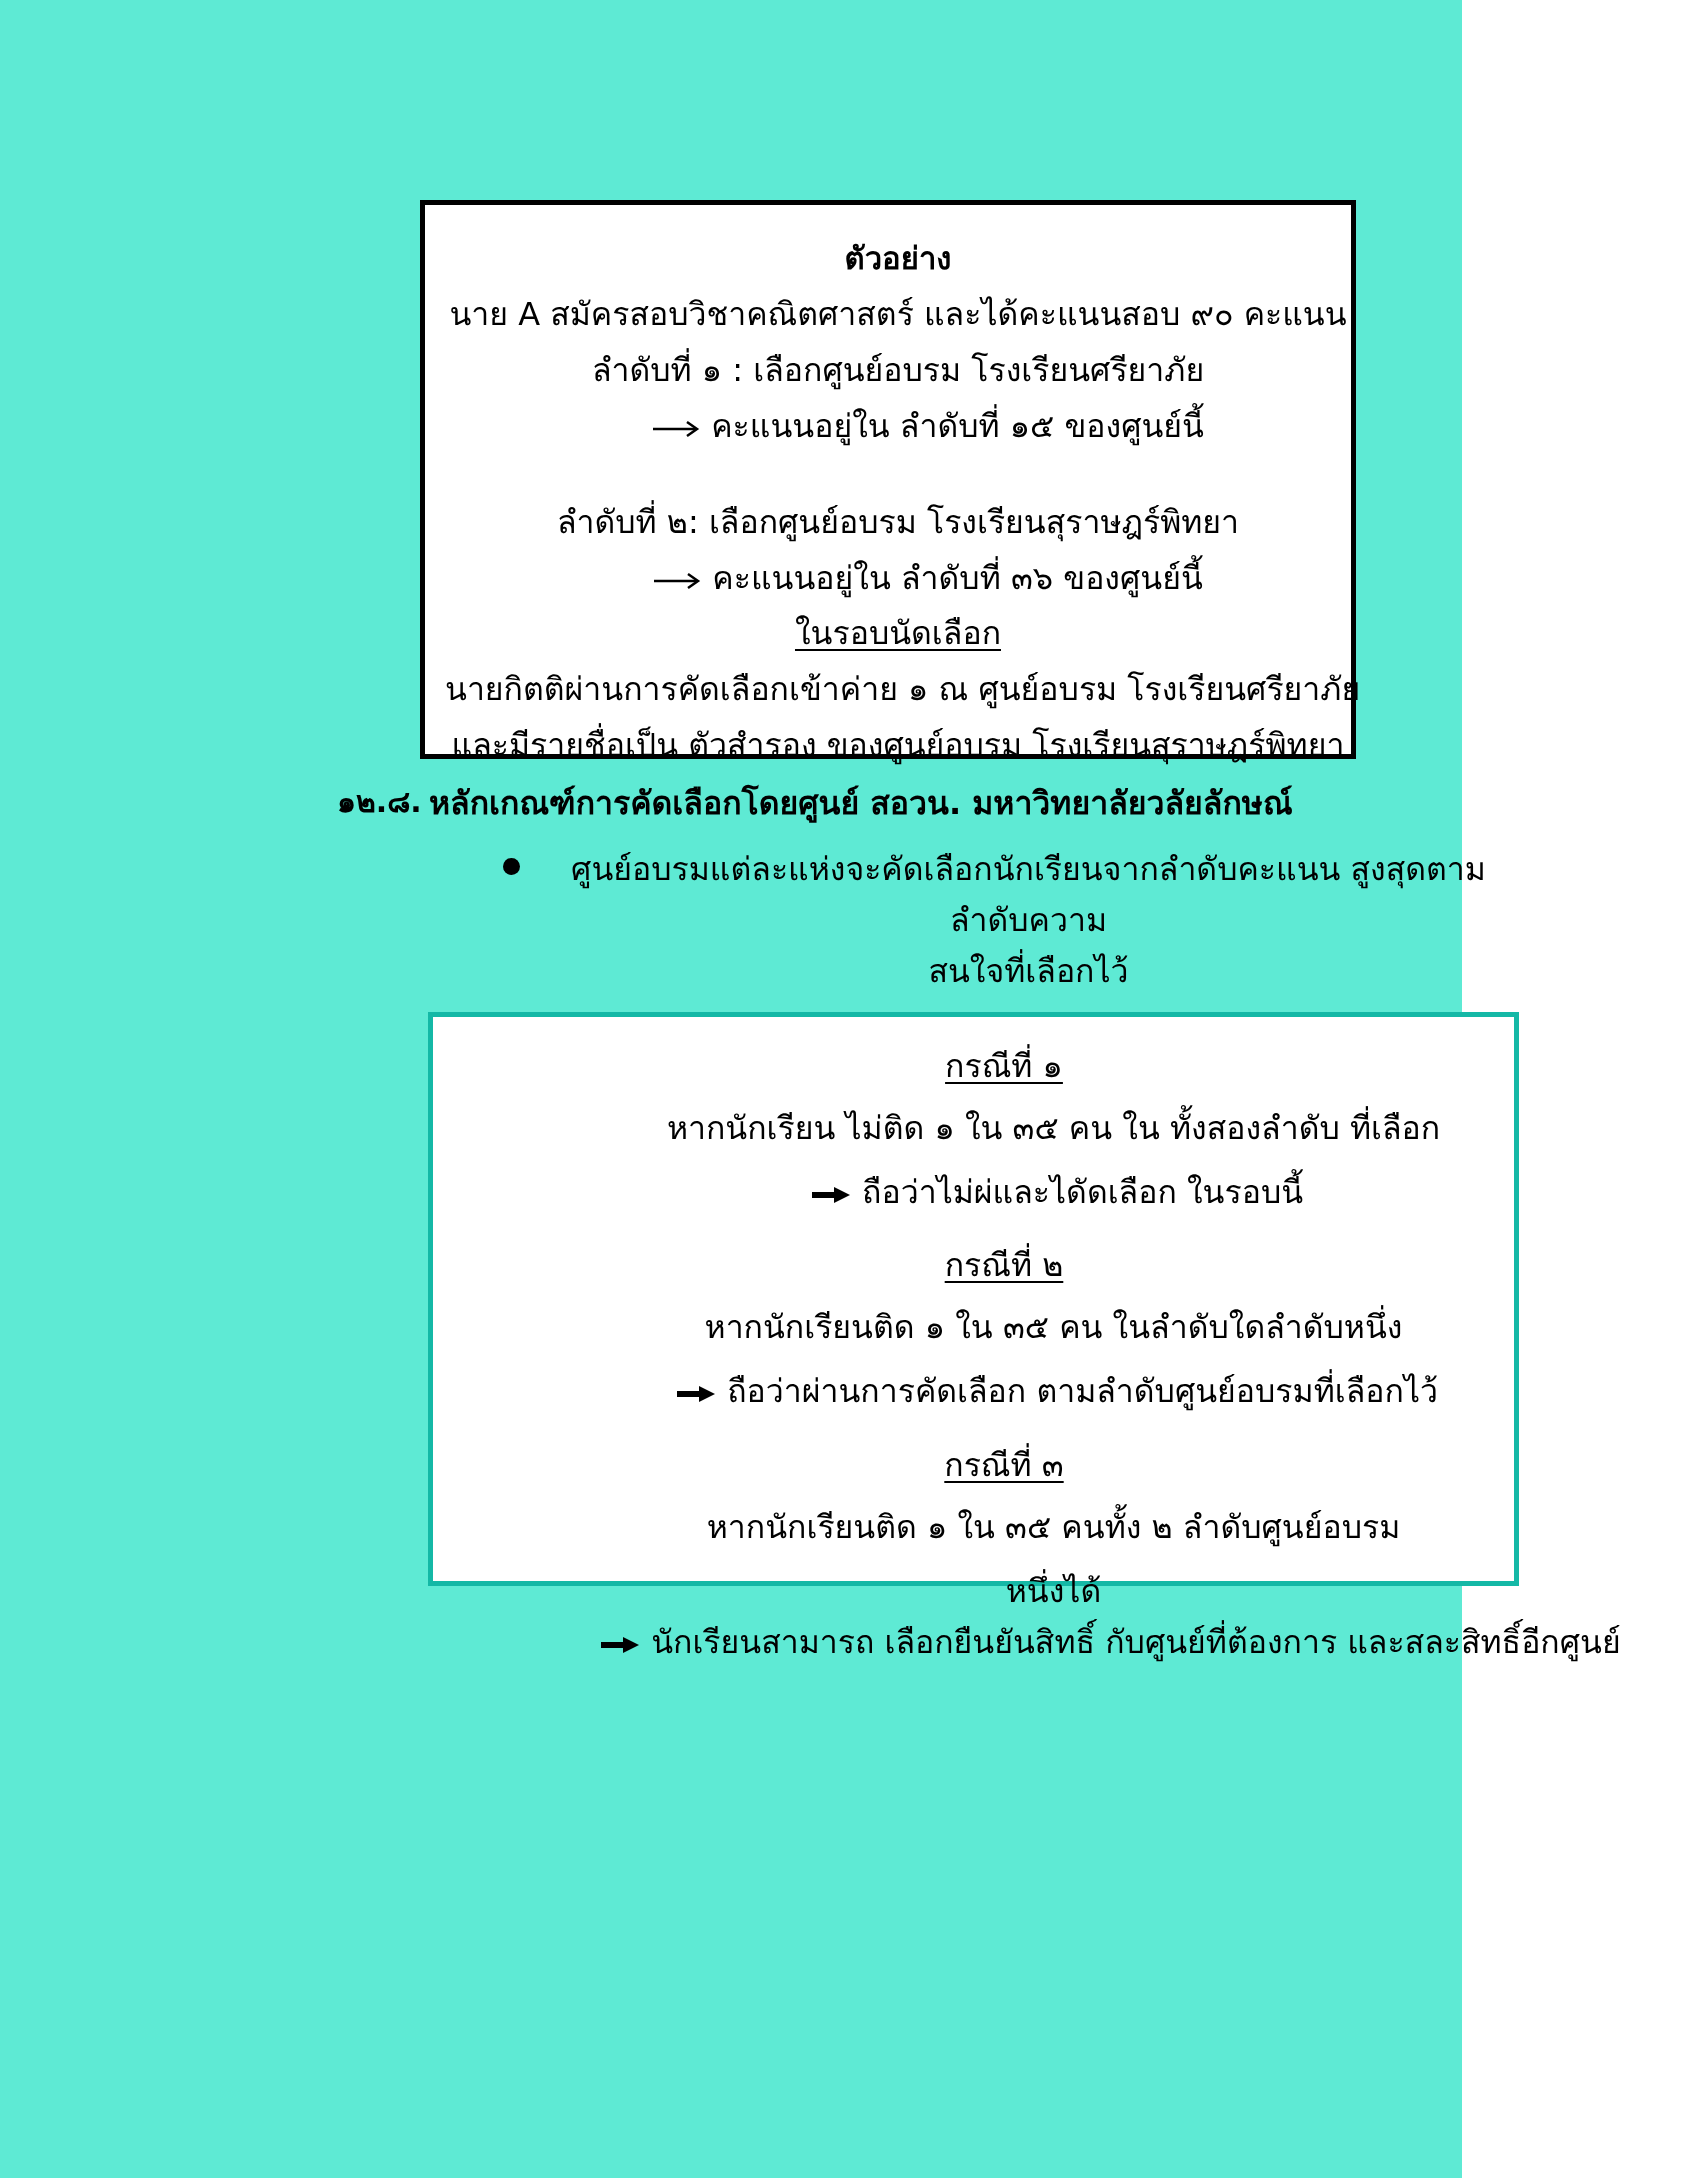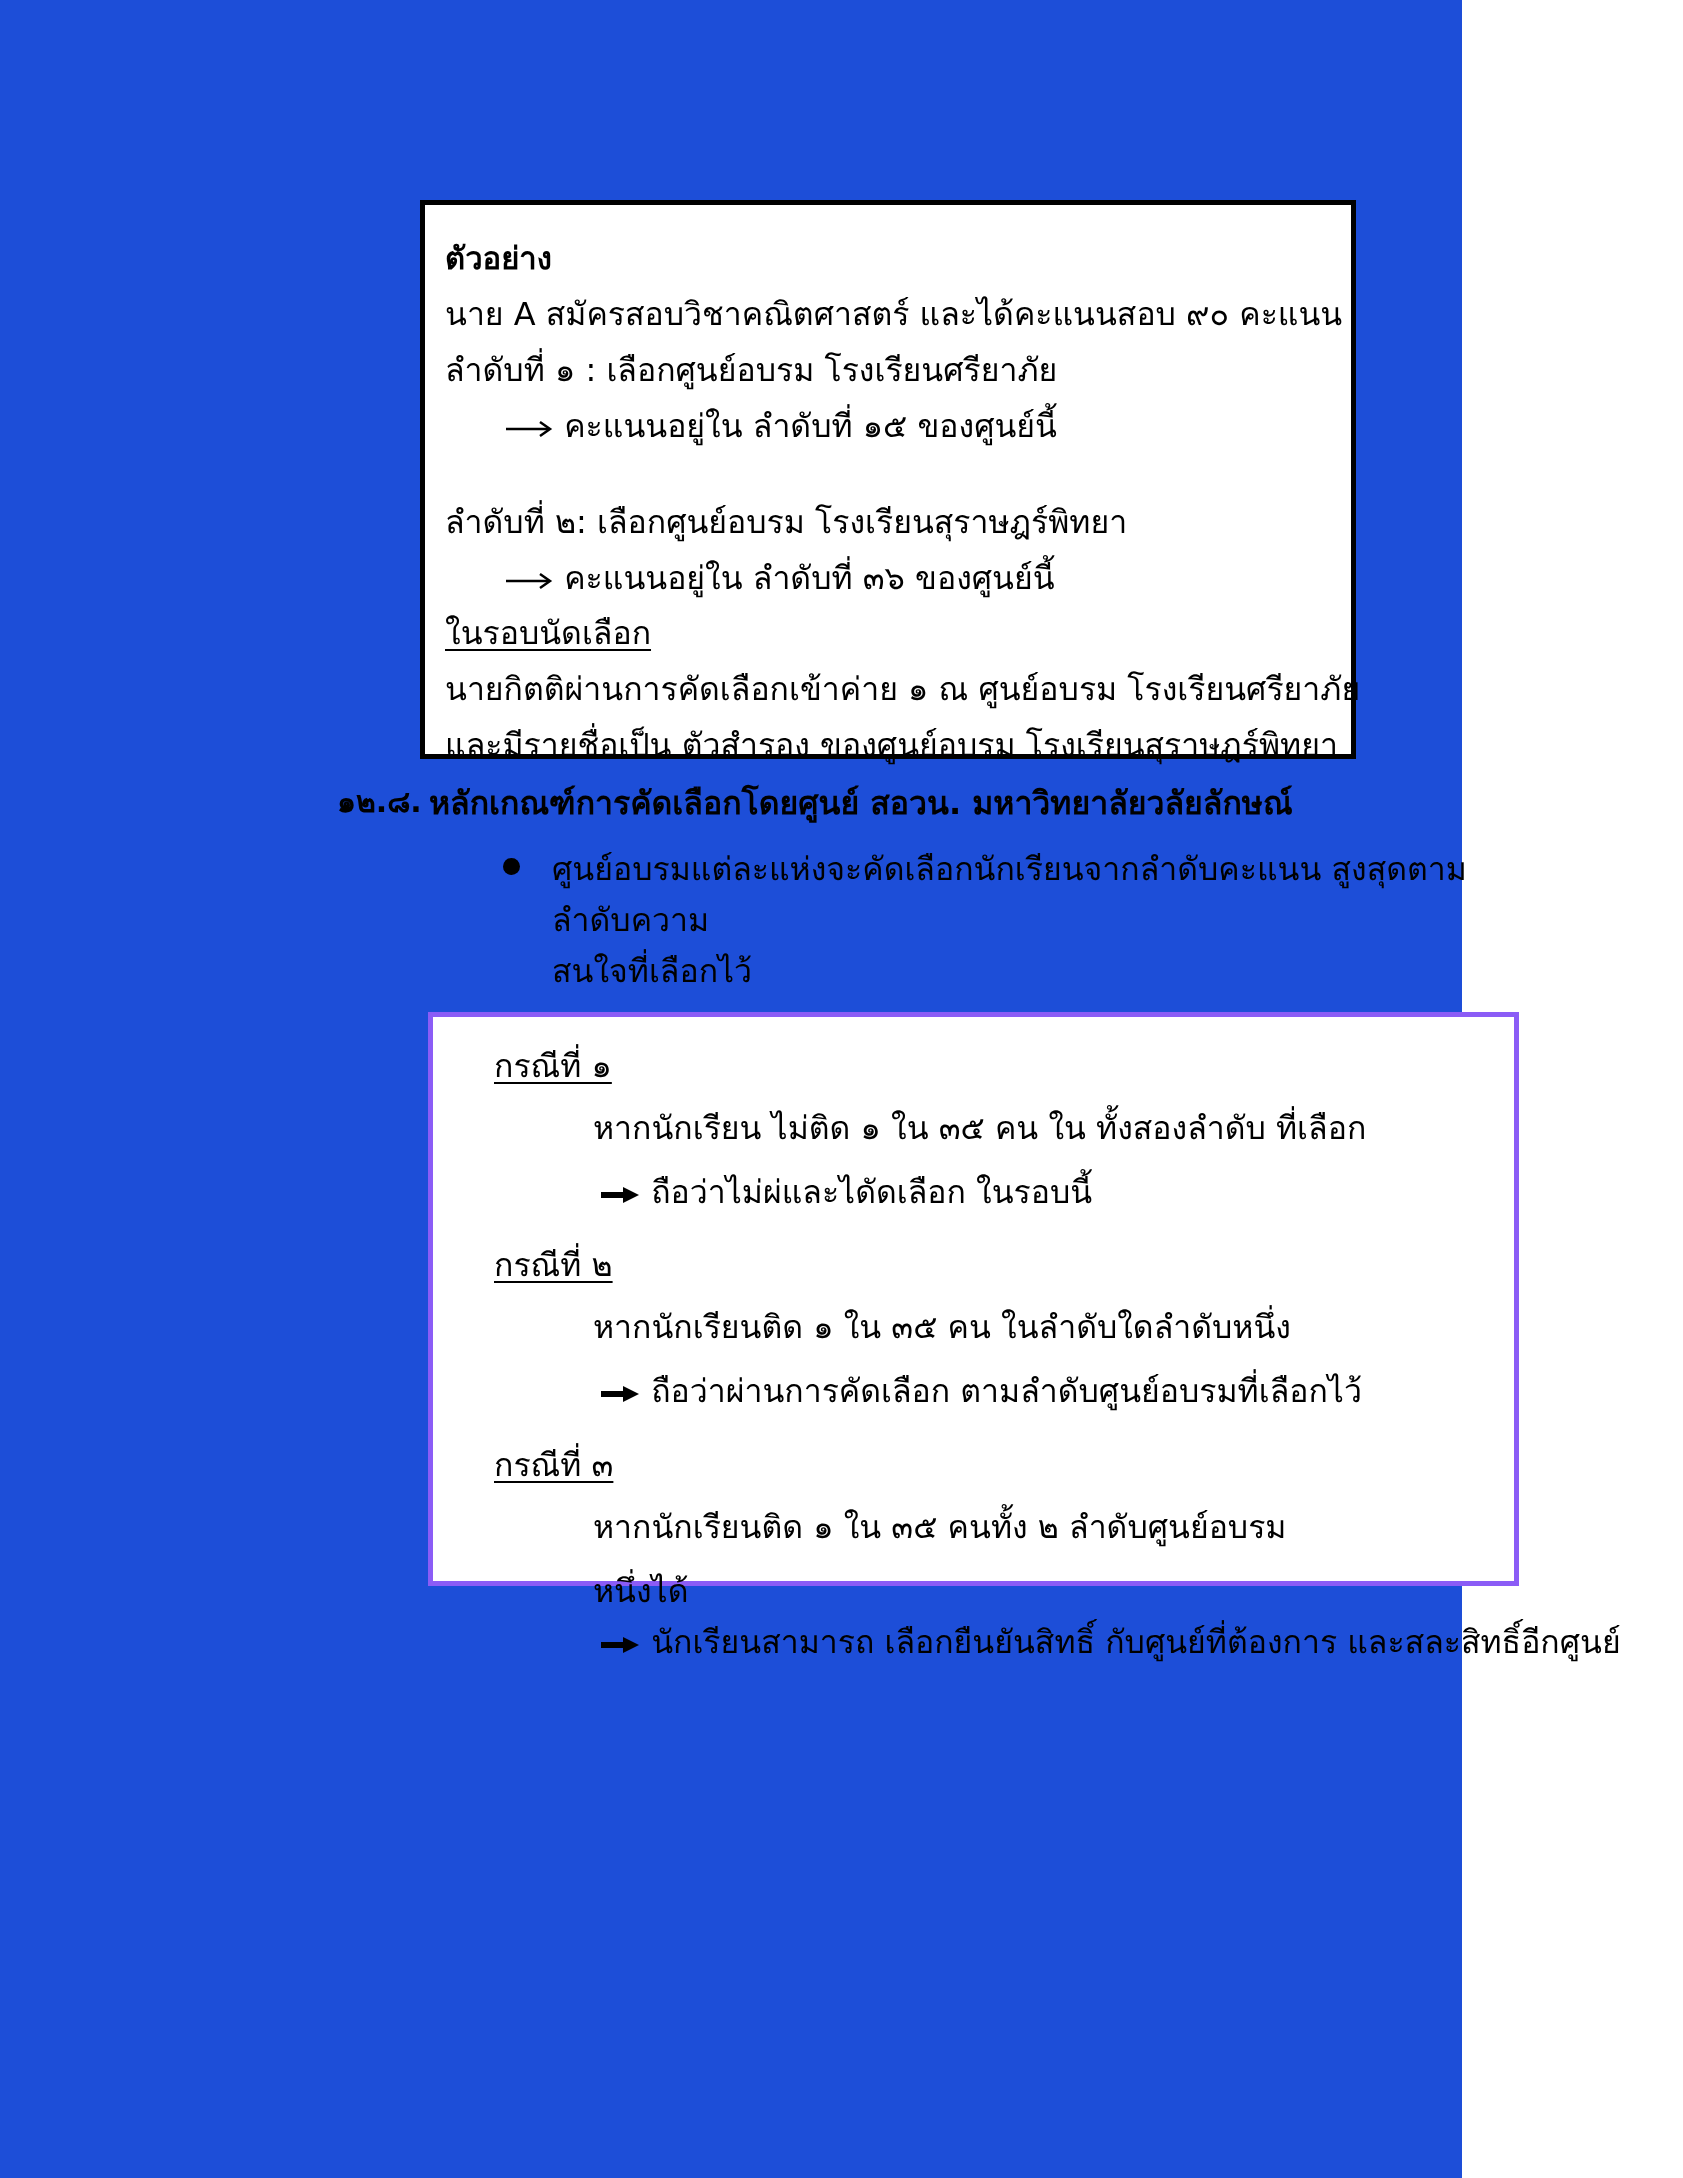--- a/index.html
+++ b/index.html
@@ -14,22 +14,23 @@
     font-family: "Liberation Serif", "DejaVu Serif", serif;
     color: #000000;
     position: relative;
     overflow: hidden;
   }
 
   .page {
     position: relative;
     width: 1462px;
     height: 2178px;
-    background: #1d4ed8;
+    background: #5eead4;
     box-sizing: border-box;
+    text-align: center;
   }
 
   
   .thai {
     font-family: "DejaVu Sans", "Liberation Sans", sans-serif;
     font-size: 32px;
     line-height: 1.62;
     color: #000;
     white-space: nowrap;
   }
@@ -126,21 +127,21 @@
   }
   .bullet-text .seg2 { display: block; }
 
   
   .cases-box {
     position: absolute;
     left: 428px;
     top: 1012px;
     width: 1091px;
     height: 574px;
-    border: 5px solid #8b5cf6;
+    border: 5px solid #14b8a6;
     box-sizing: border-box;
     background: #fff;
   }
   .cases-inner {
     padding: 24px 0 0 61px;
   }
   .case-title {
     text-decoration: underline;
     text-underline-offset: 5px;
     text-decoration-thickness: 2px;

